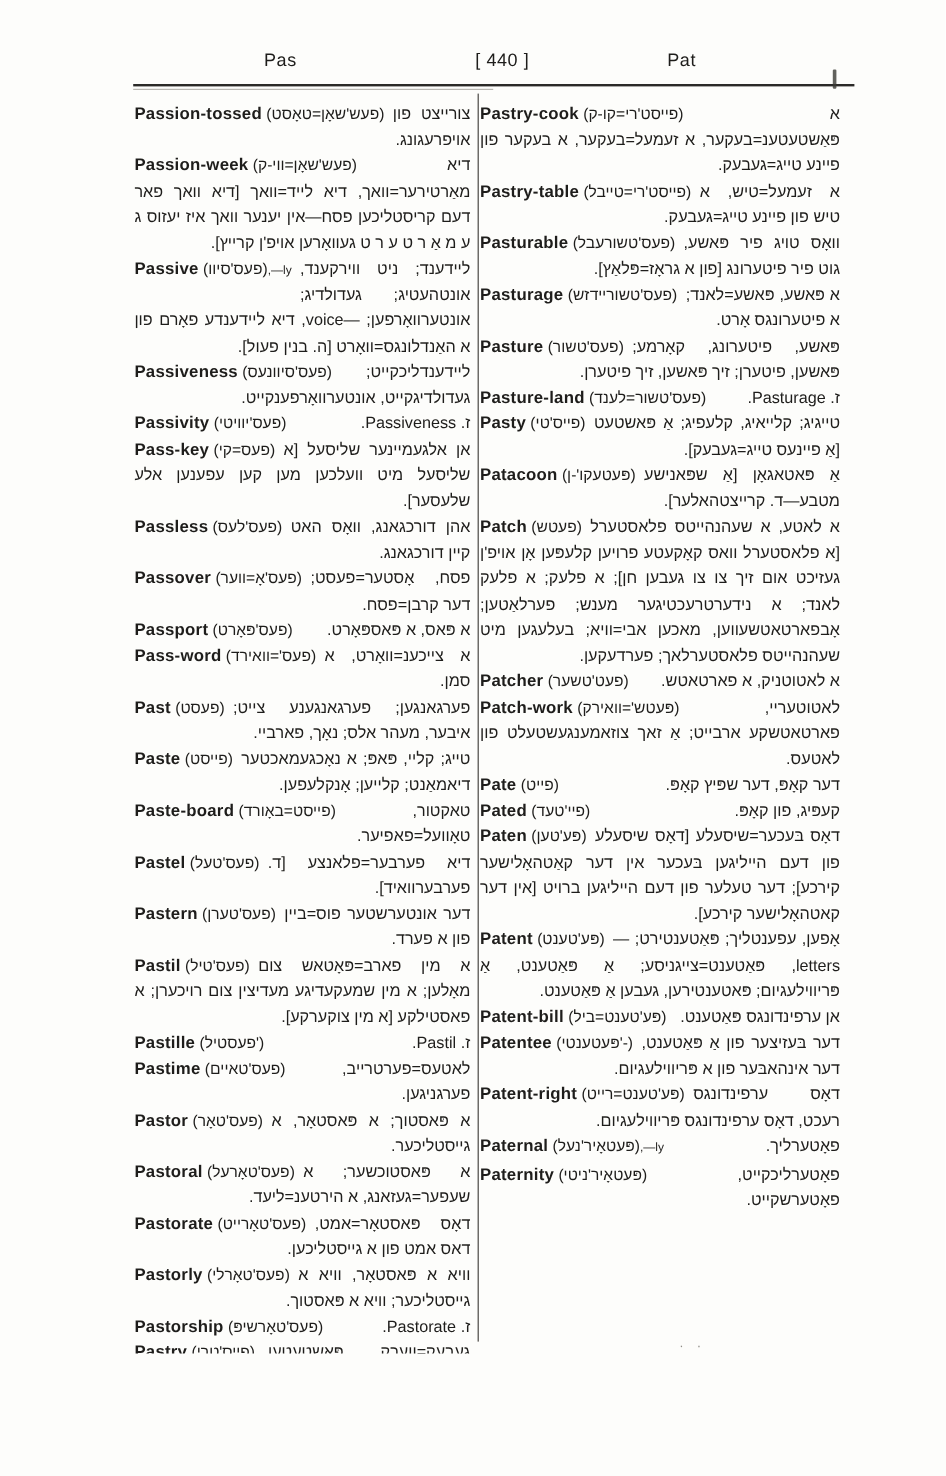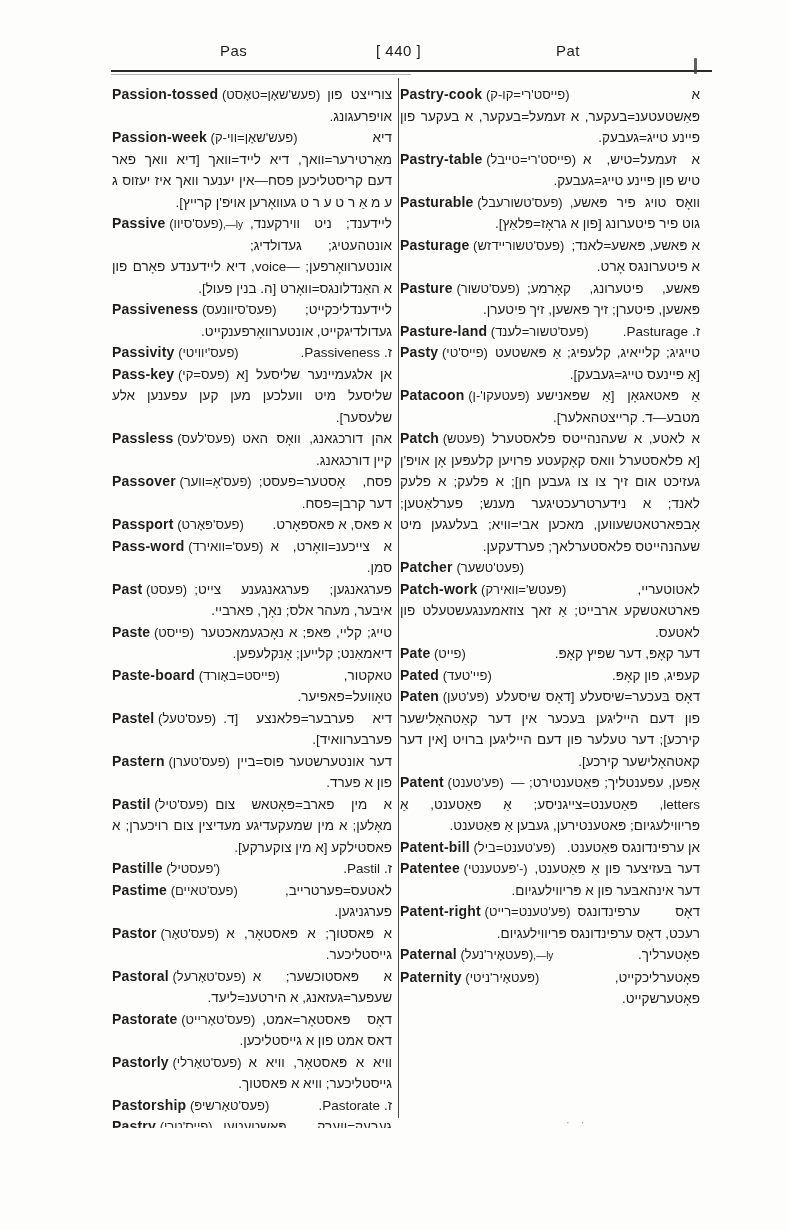--- a/index.html
+++ b/index.html
@@ -7,21 +7,21 @@
     position:relative;
     width:788px;height:1230px;
     background:#fdfdfb;
     font-family:Liberation Sans, sans-serif;
     color:#1e1d1b;
     overflow:hidden;
   }
   
   .running-head span{position:absolute;top:42px;font-size:15px;letter-spacing:.5px;}
   .guide-left{left:220px;}
-  .page-num{left:376px;text-align:center;}
+  .page-num{left:396px;text-align:center;}
   .guide-right{left:556px;}
   .head-rule{
     position:absolute;top:70px;left:111px;width:601px;height:2px;
     background:#2b2a28;
   }
   .head-rule-shadow{
     position:absolute;top:74px;left:111px;width:300px;height:1px;
     background:#b9b7b2;
   }
   .rule-hook{
@@ -107,21 +107,21 @@
   <div class="col col-right" id="col-right">
       <p class="entry" dir="rtl"><span class="hw-wrap" dir="ltr"><b class="hw">Pastry-cook</b><span class="pron"> (פייסט'רי=קו-ק)</span></span><span class="def">א פּאַשטעטענ=בעקער, א זעמעל=בעקער, א בעקער פון פיינע טייג=געבעק.</span></p>
       <p class="entry" dir="rtl"><span class="hw-wrap" dir="ltr"><b class="hw">Pastry-table</b><span class="pron"> (פייסט'רי=טייבל)</span></span><span class="def">א זעמעל=טיש, א טיש פון פיינע טייג=געבעק.</span></p>
       <p class="entry" dir="rtl"><span class="hw-wrap" dir="ltr"><b class="hw">Pasturable</b><span class="pron"> (פעס'טשורעבל)</span></span><span class="def">וואָס טויג פיר פּאשע, גוט פיר פיטערונג [פון א גראָז=פּלאַץ].</span></p>
       <p class="entry" dir="rtl"><span class="hw-wrap" dir="ltr"><b class="hw">Pasturage</b><span class="pron"> (פעס'טשורײדזש)</span></span><span class="def">א פּאשע, פּאשע=לאנד; א פיטערונגס אָרט.</span></p>
       <p class="entry" dir="rtl"><span class="hw-wrap" dir="ltr"><b class="hw">Pasture</b><span class="pron"> (פעס'טשור)</span></span><span class="def">פּאשע, פיטערונג, קאָרמע; פּאשען, פיטערן; זיך פּאשען, זיך פיטערן.</span></p>
       <p class="entry" dir="rtl"><span class="hw-wrap" dir="ltr"><b class="hw">Pasture-land</b><span class="pron"> (פעס'טשור=לענד)</span></span><span class="def">ז. Pasturage.</span></p>
       <p class="entry" dir="rtl"><span class="hw-wrap" dir="ltr"><b class="hw">Pasty</b><span class="pron"> (פייס'טי)</span></span><span class="def">טייגיג; קלייאיג, קלעפיג; אַ פּאשטעט [אַ פיינעס טייג=געבעק].</span></p>
       <p class="entry" dir="rtl"><span class="hw-wrap" dir="ltr"><b class="hw">Patacoon</b><span class="pron"> (פּעטעקו'-ן)</span></span><span class="def">אַ פּאטאגאָן [אַ שפּאנישע מטבע—ד. קרייצטהאלער].</span></p>
       <p class="entry" dir="rtl"><span class="hw-wrap" dir="ltr"><b class="hw">Patch</b><span class="pron"> (פעטש)</span></span><span class="def">א לאטע, א שעהנהייטס פלאסטערל [א פלאסטערל וואס קאָקעטע פרויען קלעפּען אָן אויפ'ן געזיכט אום זיך צו צו געבען חן]; א פלעק; א פלעק לאנד; א נידערטרעכטיגער מענש; פערלאַטען; אָבפארטאטשעווען, מאכען אבי=וויא; בעלעגען מיט שעהנהייטס פלאסטערלאך; פערדעקען.</span></p>
-      <p class="entry" dir="rtl"><span class="hw-wrap" dir="ltr"><b class="hw">Patcher</b><span class="pron"> (פעט'טשער)</span></span></p>
+      <p class="entry" dir="rtl"><span class="hw-wrap" dir="ltr"><b class="hw">Patcher</b><span class="pron"> (פעט'טשער)</span></span><span class="def">א לאטוטניק, א פארטאטש.</span></p>
       <p class="entry" dir="rtl"><span class="hw-wrap" dir="ltr"><b class="hw">Patch-work</b><span class="pron"> (פּעטש'=וואירק)</span></span><span class="def">לאטוטעריי, פארטאטשקע ארבייט; אַ זאך צוזאמענגעשטעלט פון לאטעס.</span></p>
       <p class="entry" dir="rtl"><span class="hw-wrap" dir="ltr"><b class="hw">Pate</b><span class="pron"> (פייט)</span></span><span class="def">דער קאָפּ, דער שפּיץ קאָפּ.</span></p>
       <p class="entry" dir="rtl"><span class="hw-wrap" dir="ltr"><b class="hw">Pated</b><span class="pron"> (פיי'טעד)</span></span><span class="def">קעפּיג, פון קאָפּ.</span></p>
       <p class="entry" dir="rtl"><span class="hw-wrap" dir="ltr"><b class="hw">Paten</b><span class="pron"> (פּע'טען)</span></span><span class="def">דאָס בּעכער=שיסעלע [דאָס שיסעלע פון דעם הייליגען בּעכער אין דער קאַטהאָלישער קירכע]; דער טעלער פון דעם הייליגען ברויט [אין דער קאטהאָלישער קירכע].</span></p>
       <p class="entry" dir="rtl"><span class="hw-wrap" dir="ltr"><b class="hw">Patent</b><span class="pron"> (פּע'טענט)</span></span><span class="def">אָפען, עפענטליך; פּאַטענטירט; —letters, פּאַטענט=צייגניסע; אַ פּאַטענט, אַ פּריווילעגיום; פּאטענטירען, געבען אַ פּאַטענט.</span></p>
       <p class="entry" dir="rtl"><span class="hw-wrap" dir="ltr"><b class="hw">Patent-bill</b><span class="pron"> (פּע'טענט=ביל)</span></span><span class="def">אן ערפינדונגס פּאַטענט.</span></p>
       <p class="entry" dir="rtl"><span class="hw-wrap" dir="ltr"><b class="hw">Patentee</b><span class="pron"> (פּעטענטי'-)</span></span><span class="def">דער בּעזיצער פון אַ פּאַטענט, דער אינהאבּער פון א פּריווילעגיום.</span></p>
       <p class="entry" dir="rtl"><span class="hw-wrap" dir="ltr"><b class="hw">Patent-right</b><span class="pron"> (פּע'טענט=רייט)</span></span><span class="def">דאָס ערפינדונגס רעכט, דאָס ערפינדונגס פּריווילעגיום.</span></p>
       <p class="entry" dir="rtl"><span class="hw-wrap" dir="ltr"><b class="hw">Paternal</b><span class="pron"> (פּעטאָיר'נעל)</span><span class="post">,—ly</span></span><span class="def">פאָטערליך.</span></p>
       <p class="entry" dir="rtl"><span class="hw-wrap" dir="ltr"><b class="hw">Paternity</b><span class="pron"> (פּעטאָיר'ניטי)</span></span><span class="def">פאָטערליכקייט, פאָטערשקייט.</span></p>

